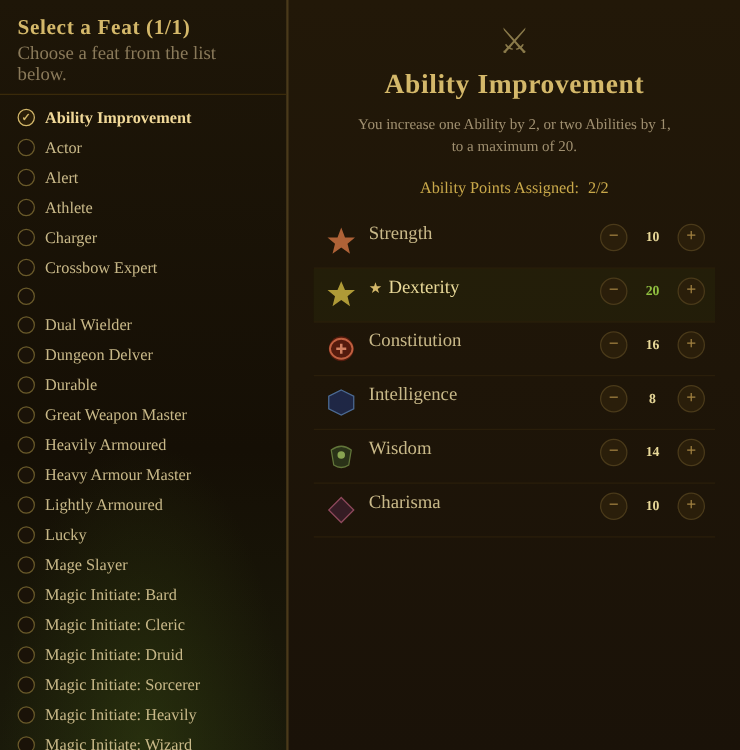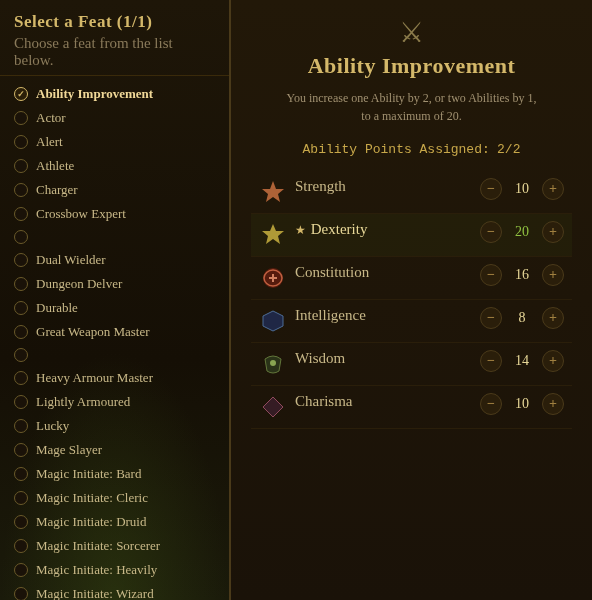--- a/index.html
+++ b/index.html
@@ -140,21 +140,20 @@
 
     .points-label {
       font-size: 13px;
       color: #8a7a4a;
       margin-bottom: 14px;
       text-align: center;
     }
 
     .points-label span {
       color: #c8a84a;
-      font-family: Liberation Mono, monospace;
     }
 
     .ability-row {
       display: flex;
       align-items: flex-start;
       width: 100%;
       padding: 7px 8px;
       border-bottom: 1px solid #2a1e0a;
       gap: 8px;
     }
@@ -205,23 +204,23 @@
       justify-content: center;
       cursor: pointer;
       color: #a08040;
       font-size: 14px;
       font-weight: bold;
     }
 
     .ability-value {
       min-width: 28px;
       text-align: center;
-      font-size: 14px;
+      font-size: 11px;
       color: #e8d898;
-      font-weight: normal;
+      font-weight: bold;
     }
 
     .dex-value {
       color: #90c040;
     }
 
     .top-icon-area {
       display: flex;
       justify-content: center;
       margin-bottom: 4px;
@@ -281,20 +280,21 @@
       <div class="feat-item">
         <div class="feat-radio"></div>
         <span>Durable</span>
       </div>
       <div class="feat-item">
         <div class="feat-radio"></div>
         <span>Great Weapon Master</span>
       </div>
       <div class="feat-item">
         <div class="feat-radio"></div>
+        <span>Heavily Armoured</span>
       </div>
       <div class="feat-item">
         <div class="feat-radio"></div>
         <span>Heavy Armour Master</span>
       </div>
       <div class="feat-item">
         <div class="feat-radio"></div>
         <span>Lightly Armoured</span>
       </div>
       <div class="feat-item">

